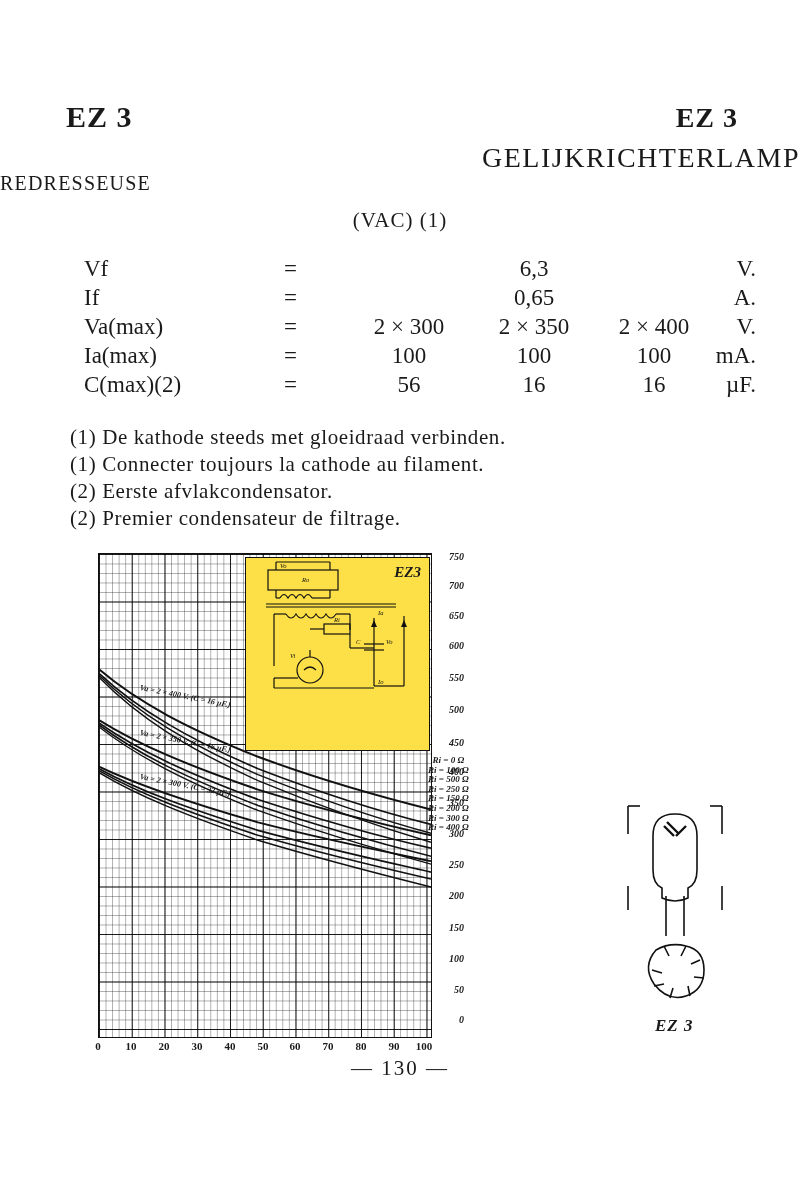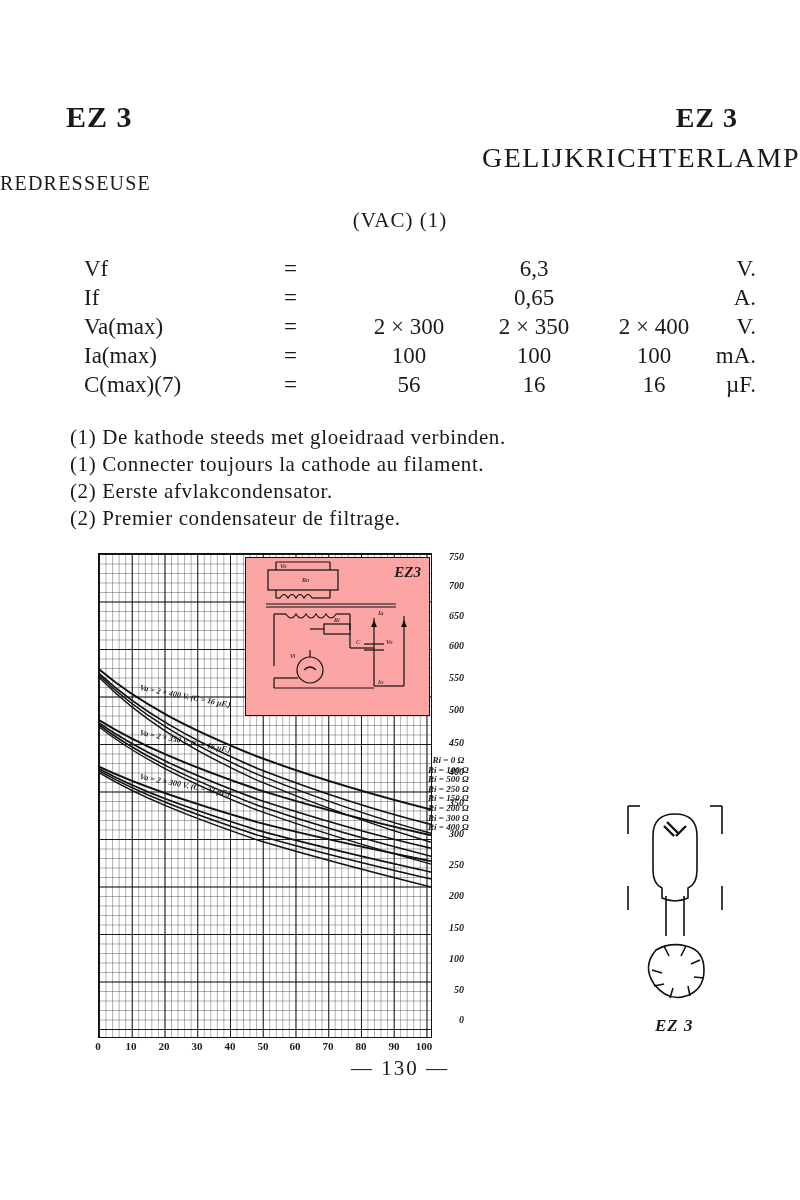--- a/index.html
+++ b/index.html
@@ -175,22 +175,22 @@
     font-size: 9px;
     font-style: italic;
   }
 
   
   .inset {
     position: absolute;
     left: 245px;
     top: 557px;
     width: 185px;
-    height: 159px;
-    background: #fca5a5;
+    height: 194px;
+    background: #fde047;
     border: 1.4px solid #111;
     box-sizing: border-box;
   }
   .inset-label {
     position: absolute;
     right: 8px;
     top: 6px;
     font-size: 15px;
     font-style: italic;
     font-weight: bold;
@@ -288,21 +288,21 @@
       </tr>
       <tr>
         <td class="c-label">Ia(max)</td>
         <td class="c-eq">=</td>
         <td class="c-v1">100</td>
         <td class="c-v2">100</td>
         <td class="c-v3">100</td>
         <td class="c-unit">mA.</td>
       </tr>
       <tr>
-        <td class="c-label">C(max)(7)</td>
+        <td class="c-label">C(max)(2)</td>
         <td class="c-eq">=</td>
         <td class="c-v1">56</td>
         <td class="c-v2">16</td>
         <td class="c-v3">16</td>
         <td class="c-unit">µF.</td>
       </tr>
     </tbody>
   </table>
 
   <div class="notes">

